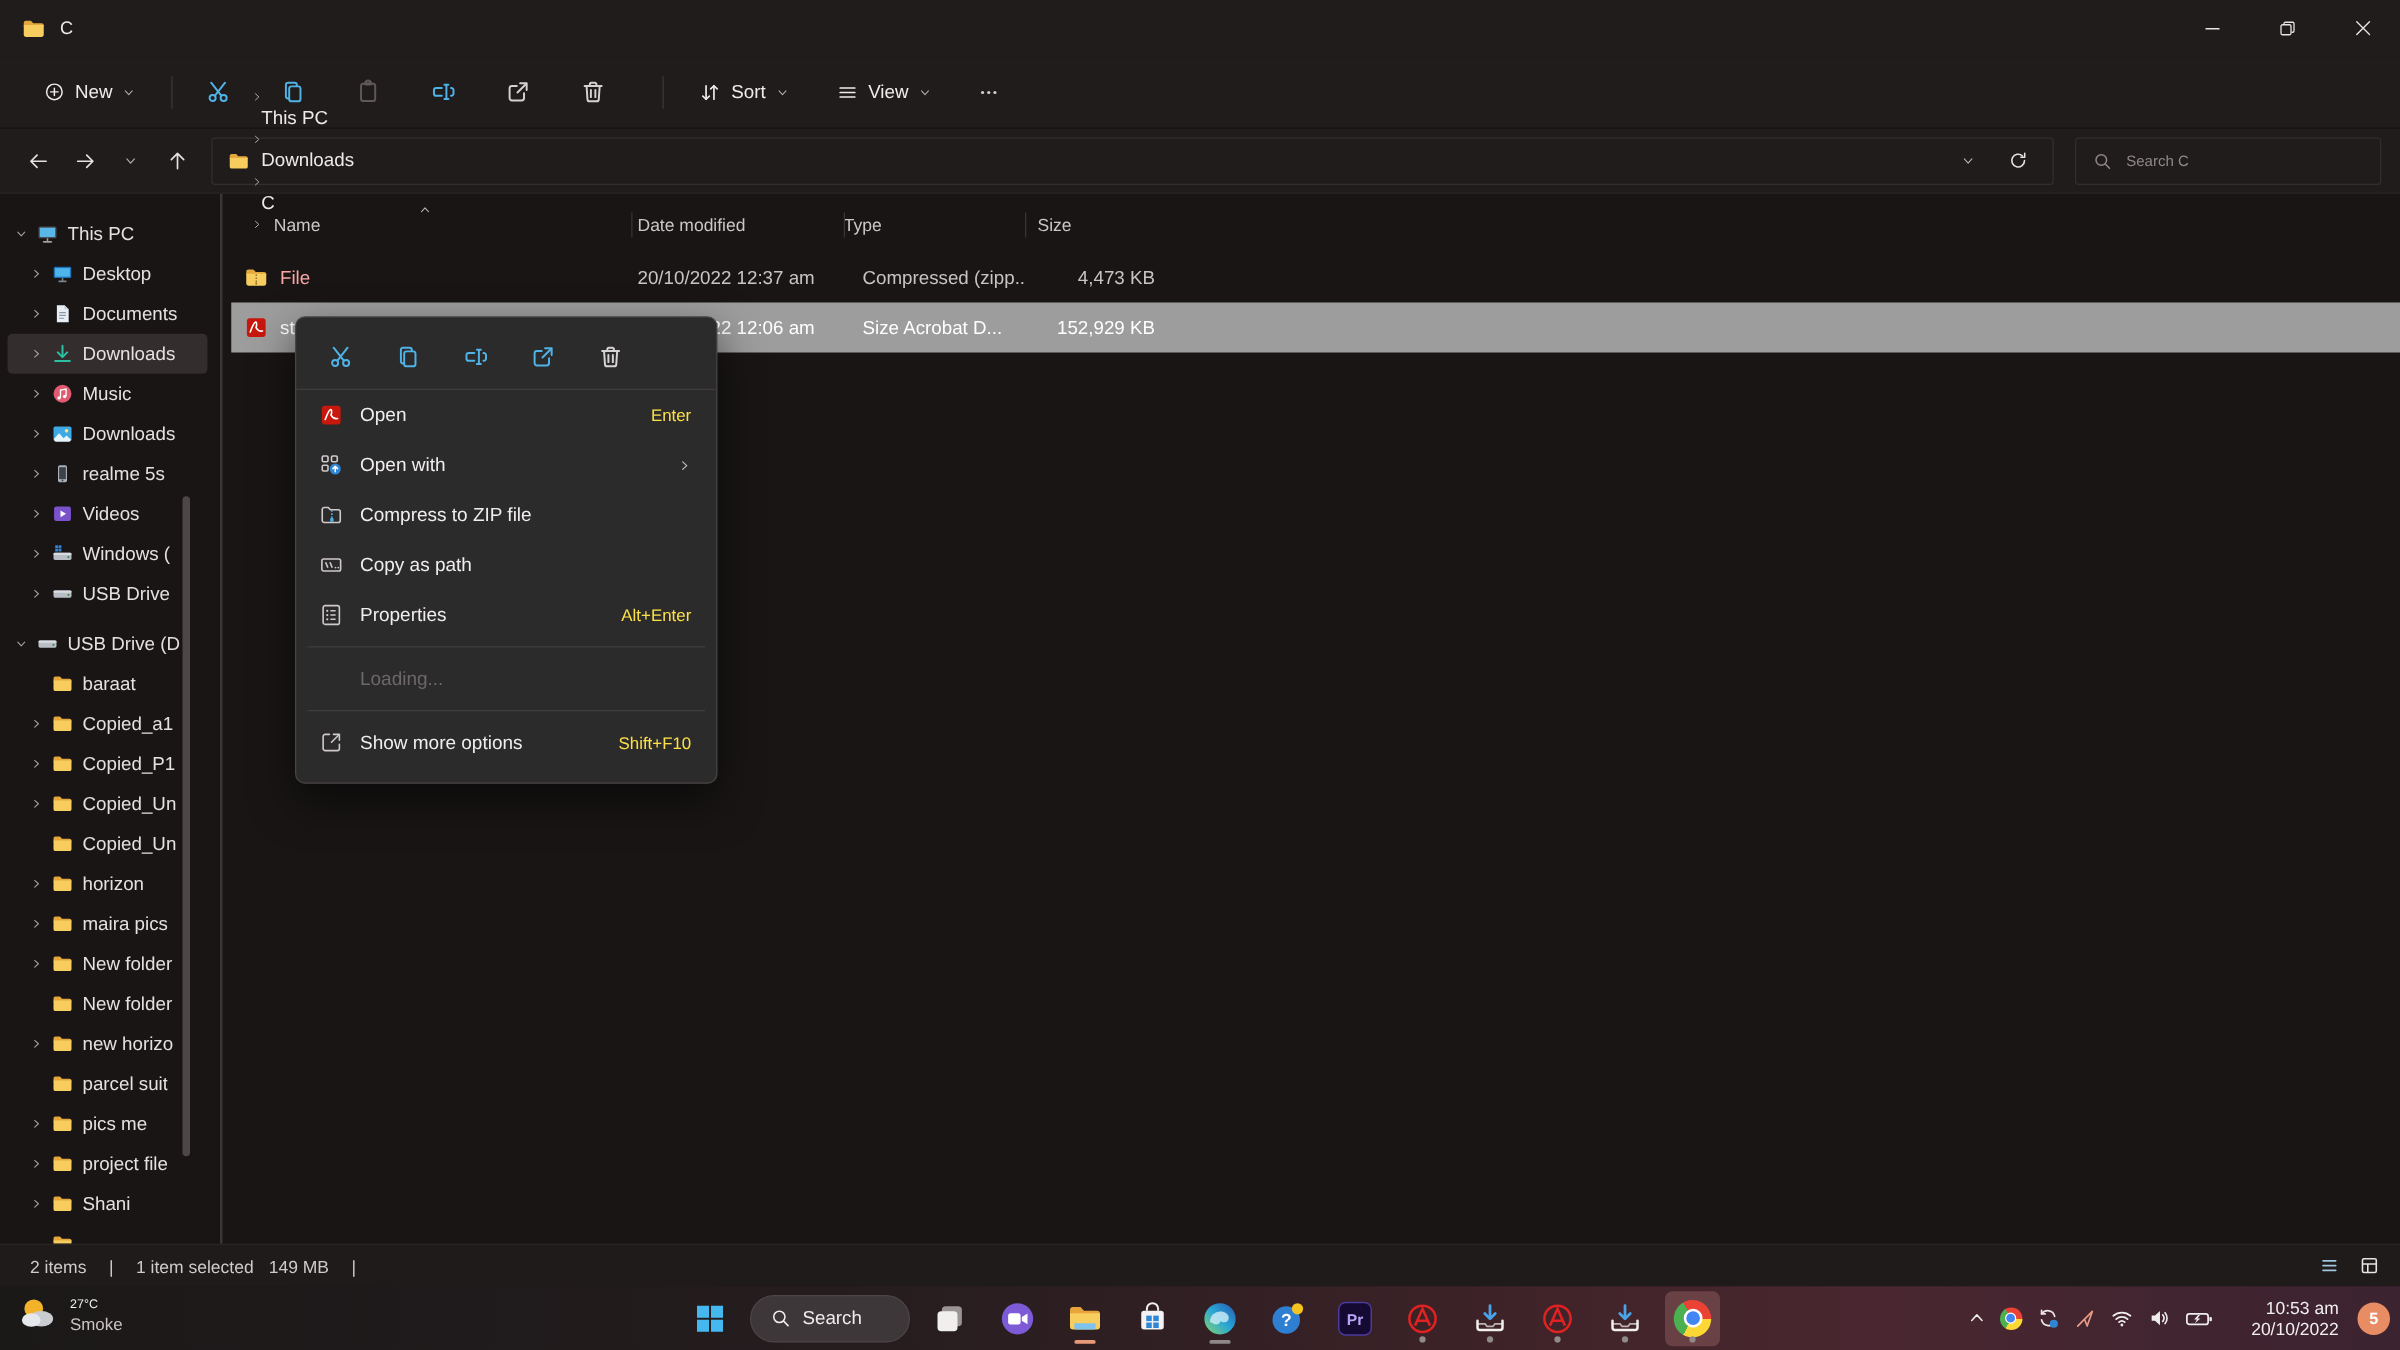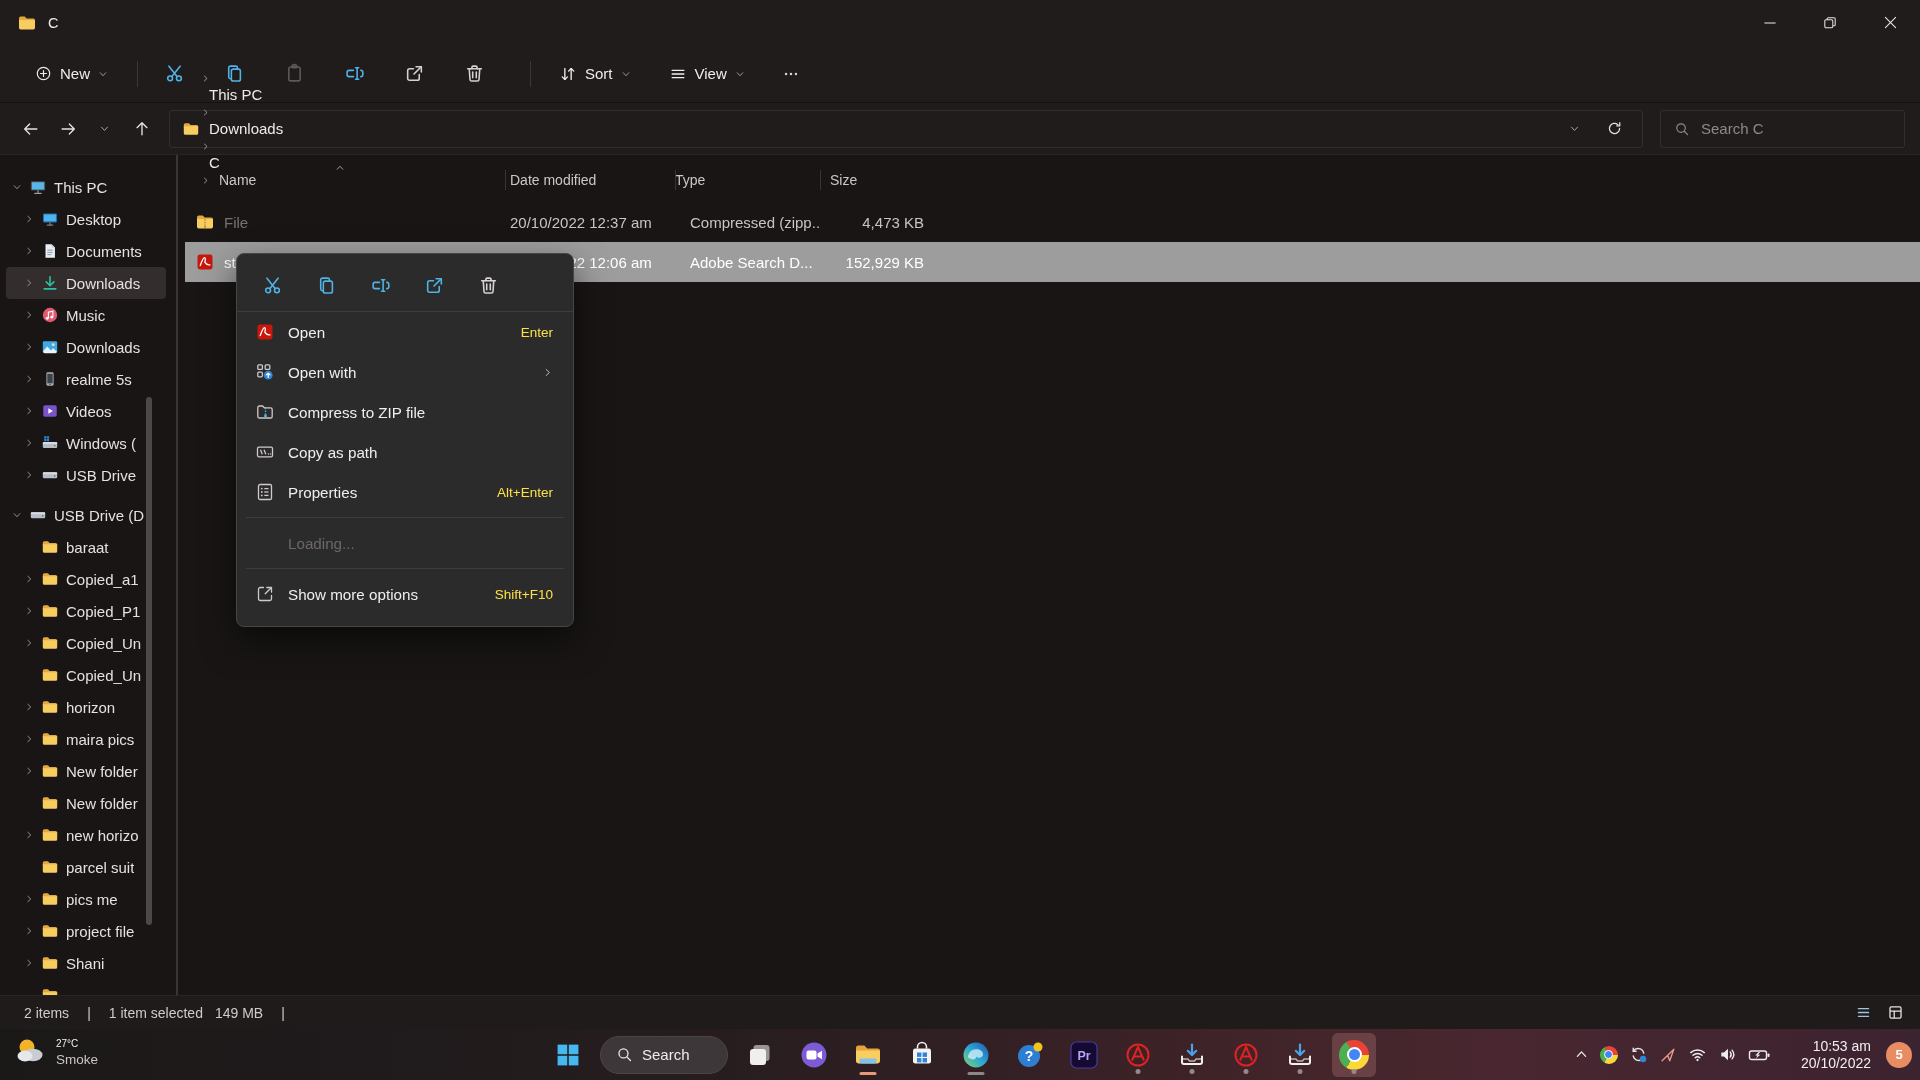--- a/index.html
+++ b/index.html
@@ -38,21 +38,21 @@
   .navbtn { width:37px; height:36px; display:flex; align-items:center; justify-content:center;
     color:#e6e2e2; }
   .crumb-bar { flex:1; height:38px; margin-left:9px; border:1px solid #332e2e; border-radius:3px;
     display:flex; align-items:center; padding:0 12px; color:#eceaea; font-size:15px; }
   .crumb-seg { display:flex; align-items:center; padding:0 9px; color:#eceaea; }
   .crumb-chev { color:#b9b3b3; margin:0 1px; display:inline-flex; }
   .crumb-right { margin-left:auto; display:flex; align-items:center; gap:8px; color:#dcd8d8; }
   .crumb-right .navbtn { width:32px; }
   .searchbox { width:245px; height:38px; margin:0 15px 0 17px; border:1px solid #332e2e;
     border-radius:3px; display:flex; align-items:center; gap:11px; padding:0 13px;
-    color:#8f8888; font-size:15px; }
+    color:#8f8888; font-size:12px; }
 
   .main { position:absolute; top:155px; bottom:34px; left:0; right:0; display:flex; }
   .sidebar { width:178px; position:relative; padding-top:16px; border-right:2px solid #3b3535;
     overflow:hidden; }
   .side-item { display:flex; align-items:center; height:32px; margin:0 10px 0 6px;
     border-radius:4px; color:#e5e1e1; font-size:15px; padding-left:6px; }
   .side-item.lvl1 { padding-left:18px; }
   .side-item.sel { background:#332d2d; }
   .side-item.gap { margin-top:8px; }
   .s-chev { width:17px; display:inline-flex; color:#a8a2a2; flex:none; }
@@ -62,21 +62,21 @@
 
   .filearea { flex:1; position:relative; padding-left:7px; padding-top:8px; }
   .cols, .frow { display:grid; grid-template-columns:320px 170px 145px 110px; align-items:center; }
   .cols { height:34px; color:#ccc7c7; font-size:14px; margin-bottom:5px; }
   .hcell { position:relative; height:100%; display:flex; align-items:center; }
   .hcell + .hcell::before { content:""; position:absolute; left:0; top:7px; bottom:7px;
     width:1px; background:#3a3535; }
   .h0 { padding-left:34px; } .h1 { padding-left:5px; } .h2 { } .h3 { padding-left:10px; }
   .h-caret { position:absolute; left:150px; top:0px; color:#b9b3b3; }
   .frow { height:40px; font-size:15px; color:#c9c4c4; }
-  .frow .c-name { color:#737373; }
+  .frow .c-name { color:#fca5a5; }
   .frow.sel { background:#9d9d9d; }
   .frow.sel .cell { color:#ffffff; }
   .cell { white-space:nowrap; overflow:hidden; }
   .c-name { display:flex; align-items:center; gap:9px; padding-left:10px; }
   .c-date { padding-left:5px; } .c-type { padding-left:15px; }
   .c-size { text-align:right; padding-right:6px; }
 
   .statusbar { position:absolute; left:0; right:0; bottom:0; height:34px; background:#1f1b1b;
     border-top:1px solid #2a2525; display:flex; align-items:center; padding:0 24px;
     color:#d0cbcb; font-size:14px; }
@@ -820,21 +820,21 @@
             <span class="cell c-name">
               <span class="ic ">
                 <svg viewBox="0 0 20 20">
                   <rect x="2.5" y="2.5" width="15" height="15" rx="2.4" fill="#c8170c"></rect>
                   <path d="M5.2 13.6c1.7-4.6 2.9-7.9 4.3-7.9 1 0 1.1 2.1.3 4.4 1.2 2 3.1 3.1 5.2 2.7" fill="none" stroke="#fff" stroke-width="1.3" stroke-linecap="round"></path>
                 </svg>
               </span>
               <span>stud</span>
             </span>
             <span class="cell c-date">20/10/2022 12:06 am</span>
-            <span class="cell c-type">Adobe Search D...</span>
+            <span class="cell c-type">Size Acrobat D...</span>
             <span class="cell c-size">152,929 KB</span>
           </div>
         </div>
     </div>
   </div>
 
   <footer class="statusbar">
     <div class="sbgroup">
       <span>2 items</span>
       <span>|</span>

